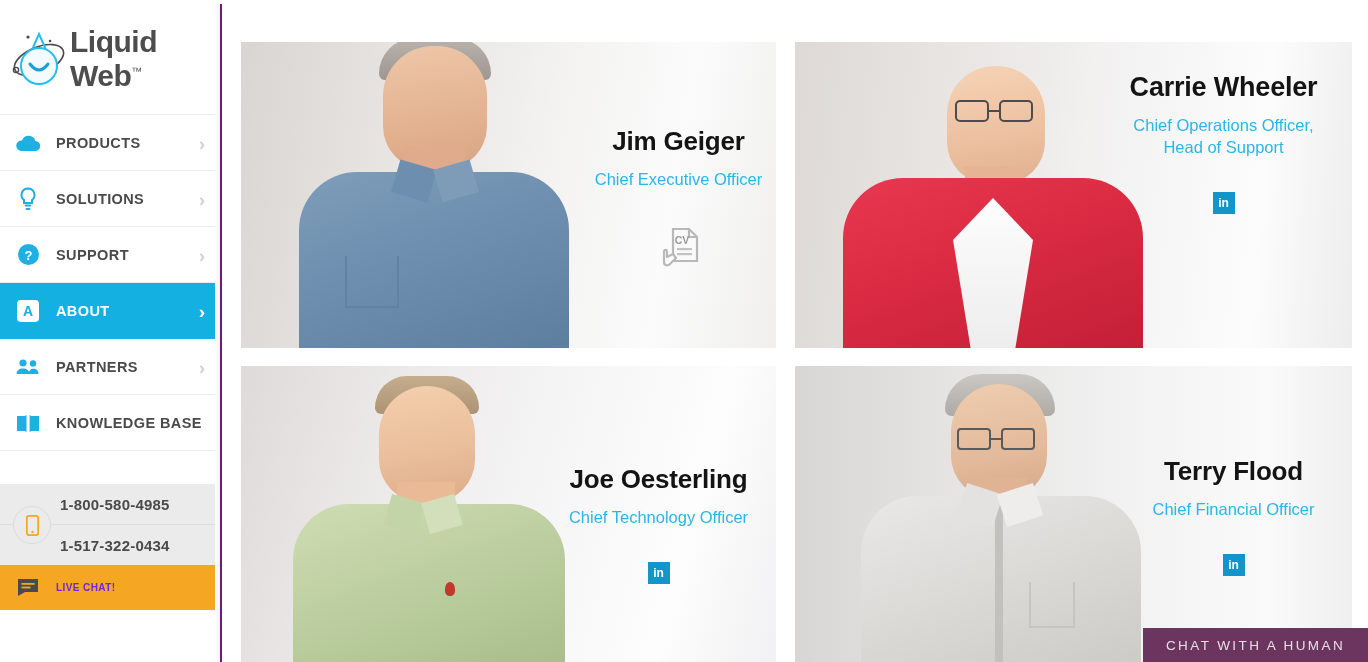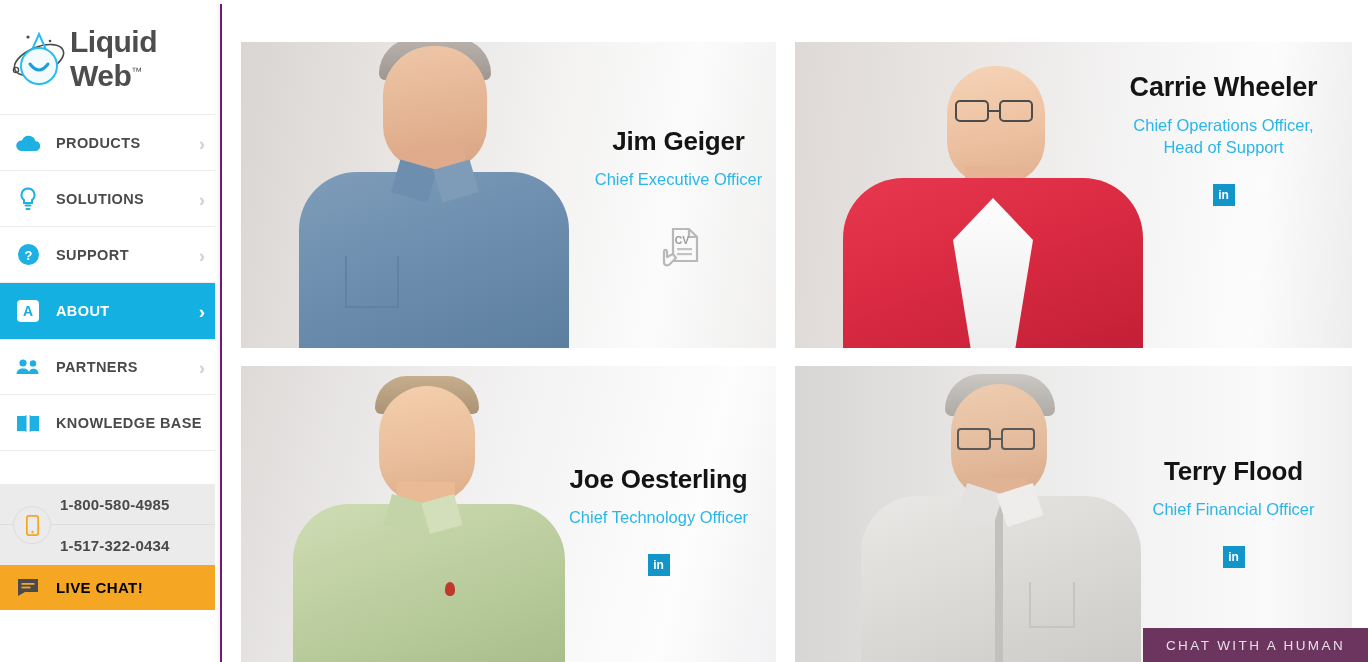--- a/index.html
+++ b/index.html
@@ -100,21 +100,21 @@
     letter-spacing: 0.2px;
   }
   .phone-row.first { border-bottom: 1px solid #dedede; }
 
   .live-chat {
     height: 45px; background: #f5a623;
     display: flex; align-items: center;
     cursor: pointer;
   }
   .live-chat .nav-icon { color: #4a4a4a; }
-  .live-chat .nav-label { color: #000000; font-size: 15px; }
+  .live-chat .nav-label { color: #6d28d9; font-size: 10px; }
 
   
   #main {
     position: absolute; left: 222px; top: 0;
     width: 1146px; height: 662px;
     background: #ffffff;
     overflow: hidden;
   }
   .grid {
     position: absolute; left: 19px; top: 42px;
@@ -280,20 +280,21 @@
   .social {
     margin-top: 26px;
     display: flex; align-items: center; justify-content: center;
   }
   .li-badge {
     width: 22px; height: 22px; background: #1295c9;
     display: flex; align-items: center; justify-content: center;
     color: #ffffff; font-size: 12px; font-weight: bold;
     font-family: "Liberation Sans", sans-serif;
     cursor: pointer;
+    margin-top: 8px;
   }
   .cv-icon { margin-top: 32px; cursor: pointer; }
 
   
   #chat-widget {
     position: absolute; right: 0; bottom: 0;
     width: 225px; height: 34px;
     background: #6c3560;
     display: flex; align-items: center; justify-content: center;
     cursor: pointer;

